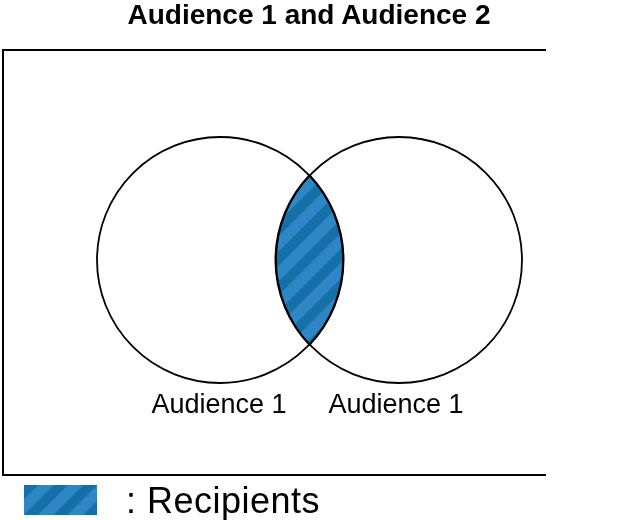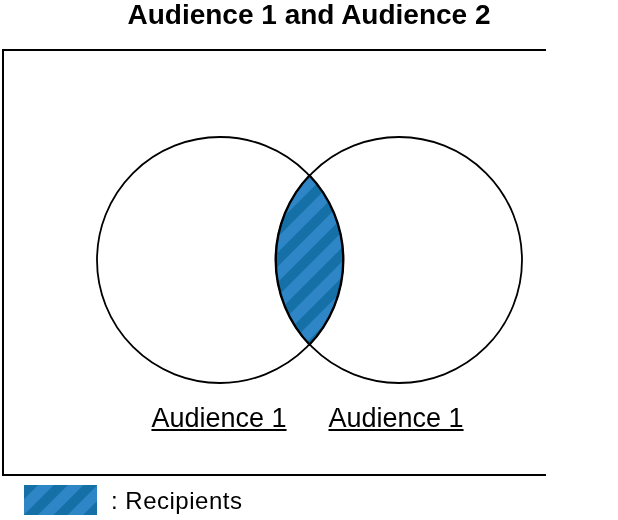--- a/index.html
+++ b/index.html
@@ -13,30 +13,30 @@
   }
 
   .frame {
     position:absolute; left:2px; top:49px; width:614px; height:427px;
     border:2px solid #000000; box-sizing:border-box; background:#ffffff;
   }
 
   .venn-svg { position:absolute; left:0; top:0; display:block; }
 
   .circle-label {
-    position:absolute; top:352px; transform:translateX(-50%);
-    font-size:27px; color:#000000; line-height:30px; white-space:nowrap;text-decoration:underline;
+    position:absolute; top:338px; transform:translateX(-50%);
+    font-size:27px; color:#000000; line-height:30px; white-space:nowrap;
   }
   .label-1 { left:215px; }
   .label-2 { left:392px; }
 
   .legend-swatch { position:absolute; left:24px; top:485px; display:block; }
   .legend-text {
-    position:absolute; left:111px; top:486px;
-    font-size:24px; color:#000000; line-height:30px;
+    position:absolute; left:126px; top:486px;
+    font-size:36px; color:#000000; line-height:30px;
     letter-spacing:0.5px; white-space:nowrap;
   }
 </style>
 </head>
 <body>
 
 <div class="page">
 
   <div class="title">Audience 1 and Audience 2</div>
 

